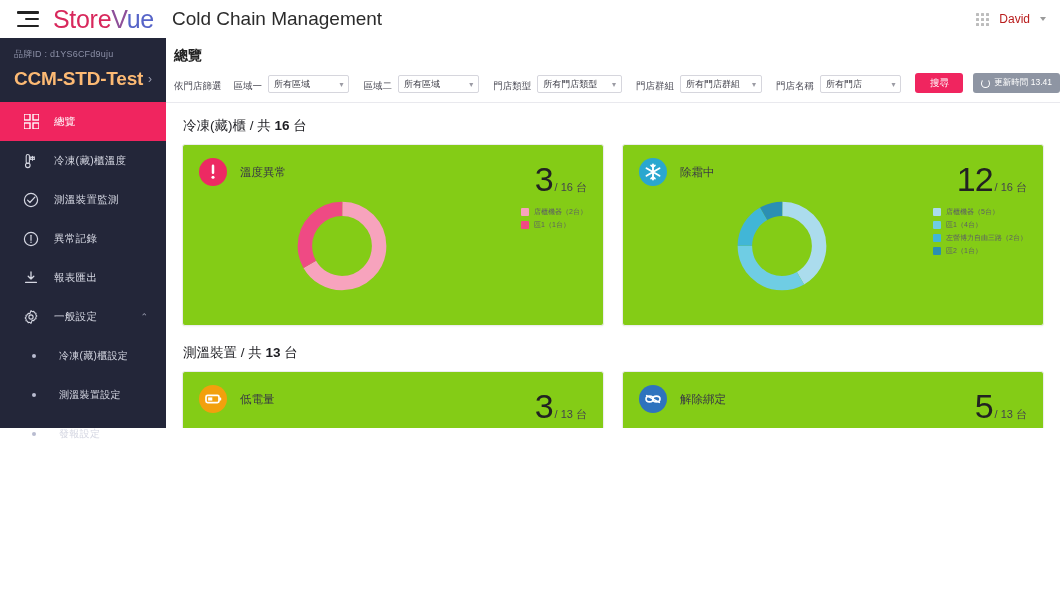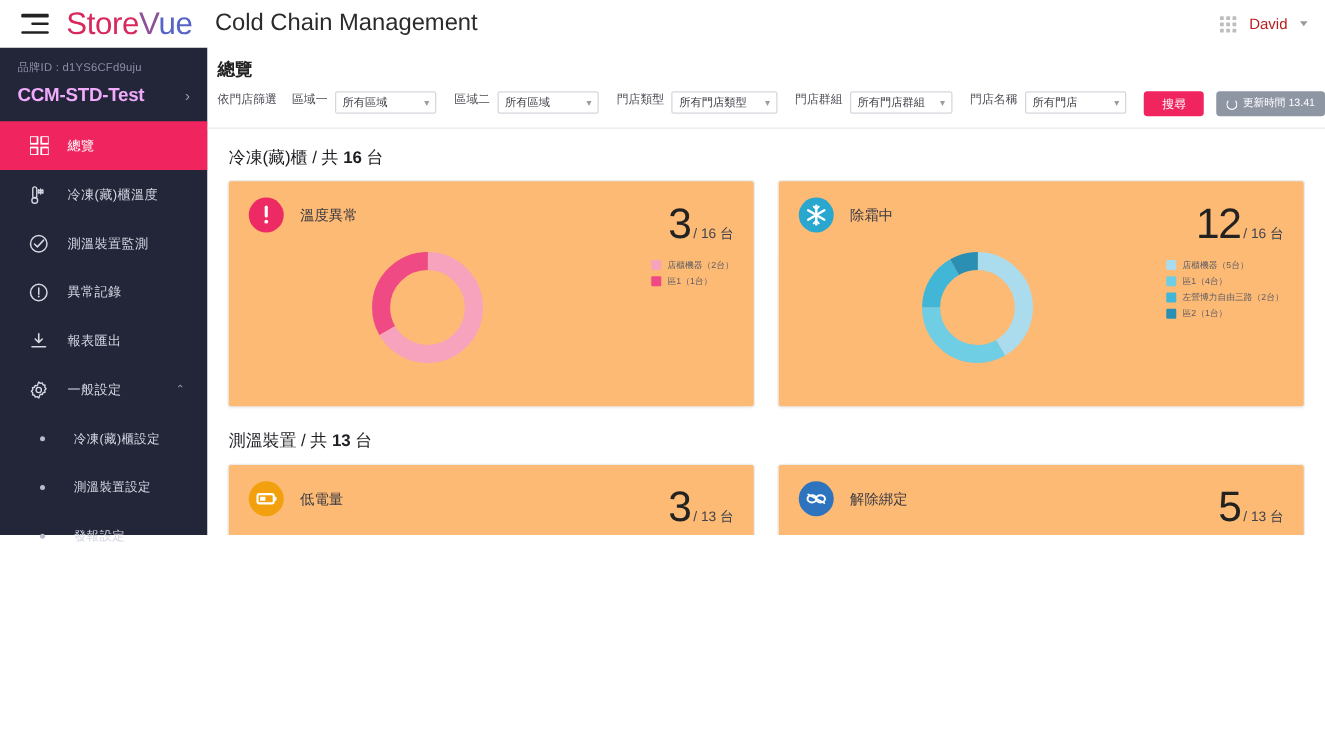--- a/index.html
+++ b/index.html
@@ -32,39 +32,39 @@
   .caret { width: 0; height: 0; border-left: 3.5px solid transparent; border-right: 3.5px solid transparent; border-top: 4px solid #9a9a9a; }
 
   
   .body { flex: 1; display: flex; min-height: 0; }
 
   
   .sidebar { width: 166px; flex: 0 0 166px; background: #232639; display: flex; flex-direction: column; }
   .brandbox { padding: 10px 14px 12px 14px; position: relative; }
   .brand-id { font-size: 9px; color: #8b8fa6; letter-spacing: 0.2px; margin-bottom: 7px; }
   .brand-row { display: flex; align-items: center; justify-content: space-between; cursor: pointer; }
-  .brand-name { font-size: 15px; color: #f0abfc; font-weight: bold; letter-spacing: -0.2px; }
+  .brand-name { font-size: 19px; color: #fdba74; font-weight: bold; letter-spacing: -0.2px; }
   .brand-arrow { color: #9a9db0; font-size: 12px; }
   .nav { display: flex; flex-direction: column; }
   .nav-item { height: 39px; display: flex; align-items: center; padding-left: 20px; cursor: pointer; position: relative; }
   .nav-item.active { background: #f0255f; }
   .nav-icon { width: 22px; height: 22px; flex: 0 0 22px; display: flex; align-items: center; justify-content: center; margin-right: 12px; }
   .nav-icon svg { display: block; }
   .nav-label { font-size: 10.5px; color: #d5d7e2; letter-spacing: 0.3px; }
   .nav-item.active .nav-label { color: #fff; }
   .nav-chevron { margin-left: auto; margin-right: 18px; color: #9a9db0; font-size: 9px; }
   .nav-sub { height: 39px; display: flex; align-items: center; padding-left: 32px; cursor: pointer; }
   .nav-sub .dot { width: 4px; height: 4px; border-radius: 50%; background: #b9bcd0; margin-right: 23px; flex: 0 0 4px; }
   .nav-sub .nav-label { font-size: 10px; }
 
   
   .main { flex: 1; background: #fff; display: flex; flex-direction: column; min-width: 0; position: relative; }
   .filterbar { padding: 9px 0 9px 8px; border-bottom: 1px solid #e9e9ee; }
   .page-title { font-size: 14px; font-weight: bold; color: #222; margin-left: 0; margin-bottom: 8px; }
-  .filters { display: flex; align-items: flex-start; gap: 0; white-space: nowrap; }
+  .filters { display: flex; align-items: flex-end; gap: 0; white-space: nowrap; }
   .flabel { font-size: 9.5px; color: #4a4a55; margin-right: 6px; }
   .flabel.first { margin-right: 12px; }
   .fselect {
     height: 18px; border: 1px solid #d6d6dd; background: #fff; border-radius: 2px;
     display: inline-flex; align-items: center; padding: 0 5px; margin-right: 14px;
     cursor: pointer; position: relative;
   }
   .fselect .val { font-size: 9px; color: #3c3c46; }
   .fselect .arw { margin-left: auto; padding-left: 12px; font-size: 8px; color: #9b9ba4; }
   .w-sel-1 { width: 96px; } .w-sel-2 { width: 96px; } .w-sel-3 { width: 100px; }
@@ -79,21 +79,21 @@
     height: 20px; padding: 0 8px; font-size: 8.5px; cursor: pointer;
     display: inline-flex; align-items: center; gap: 4px; font-family: inherit;
   }
   .refresh-ring { width: 9px; height: 9px; border: 1.4px solid #fff; border-radius: 50%; border-top-color: transparent; display: block; }
 
   .content { flex: 1; overflow: hidden; padding: 8px 0 0 0; }
   .section-head { font-size: 13.5px; color: #1d1d22; margin: 6px 0 9px 17px; font-weight: normal; }
   .section-head b { font-weight: bold; }
   .cards { display: flex; gap: 18px; padding: 0 16px; }
   .card {
-    flex: 1; background: #fdba74; border: 1px solid #ececed; border-radius: 3px;
+    flex: 1; background: #84cc16; border: 1px solid #ececed; border-radius: 3px;
     height: 182px; position: relative; box-shadow: 0 1px 2px rgba(0,0,0,0.035);
   }
   .card-head { display: flex; align-items: center; padding: 13px 0 0 16px; }
   .badge { width: 28px; height: 28px; border-radius: 50%; display: flex; align-items: center; justify-content: center; flex: 0 0 28px; }
   .badge svg { display: block; }
   .card-title { margin-left: 13px; font-size: 11.5px; color: #3a3a44; }
   .stat { position: absolute; right: 16px; top: 18px; text-align: right; }
   .stat .big { font-size: 34px; color: #222; line-height: 0.95; font-weight: 300; letter-spacing: -1px; }
   .stat .small { font-size: 11px; color: #44444c; margin-left: 2px; }
   .legend { position: absolute; right: 16px; top: 62px; text-align: left; }

